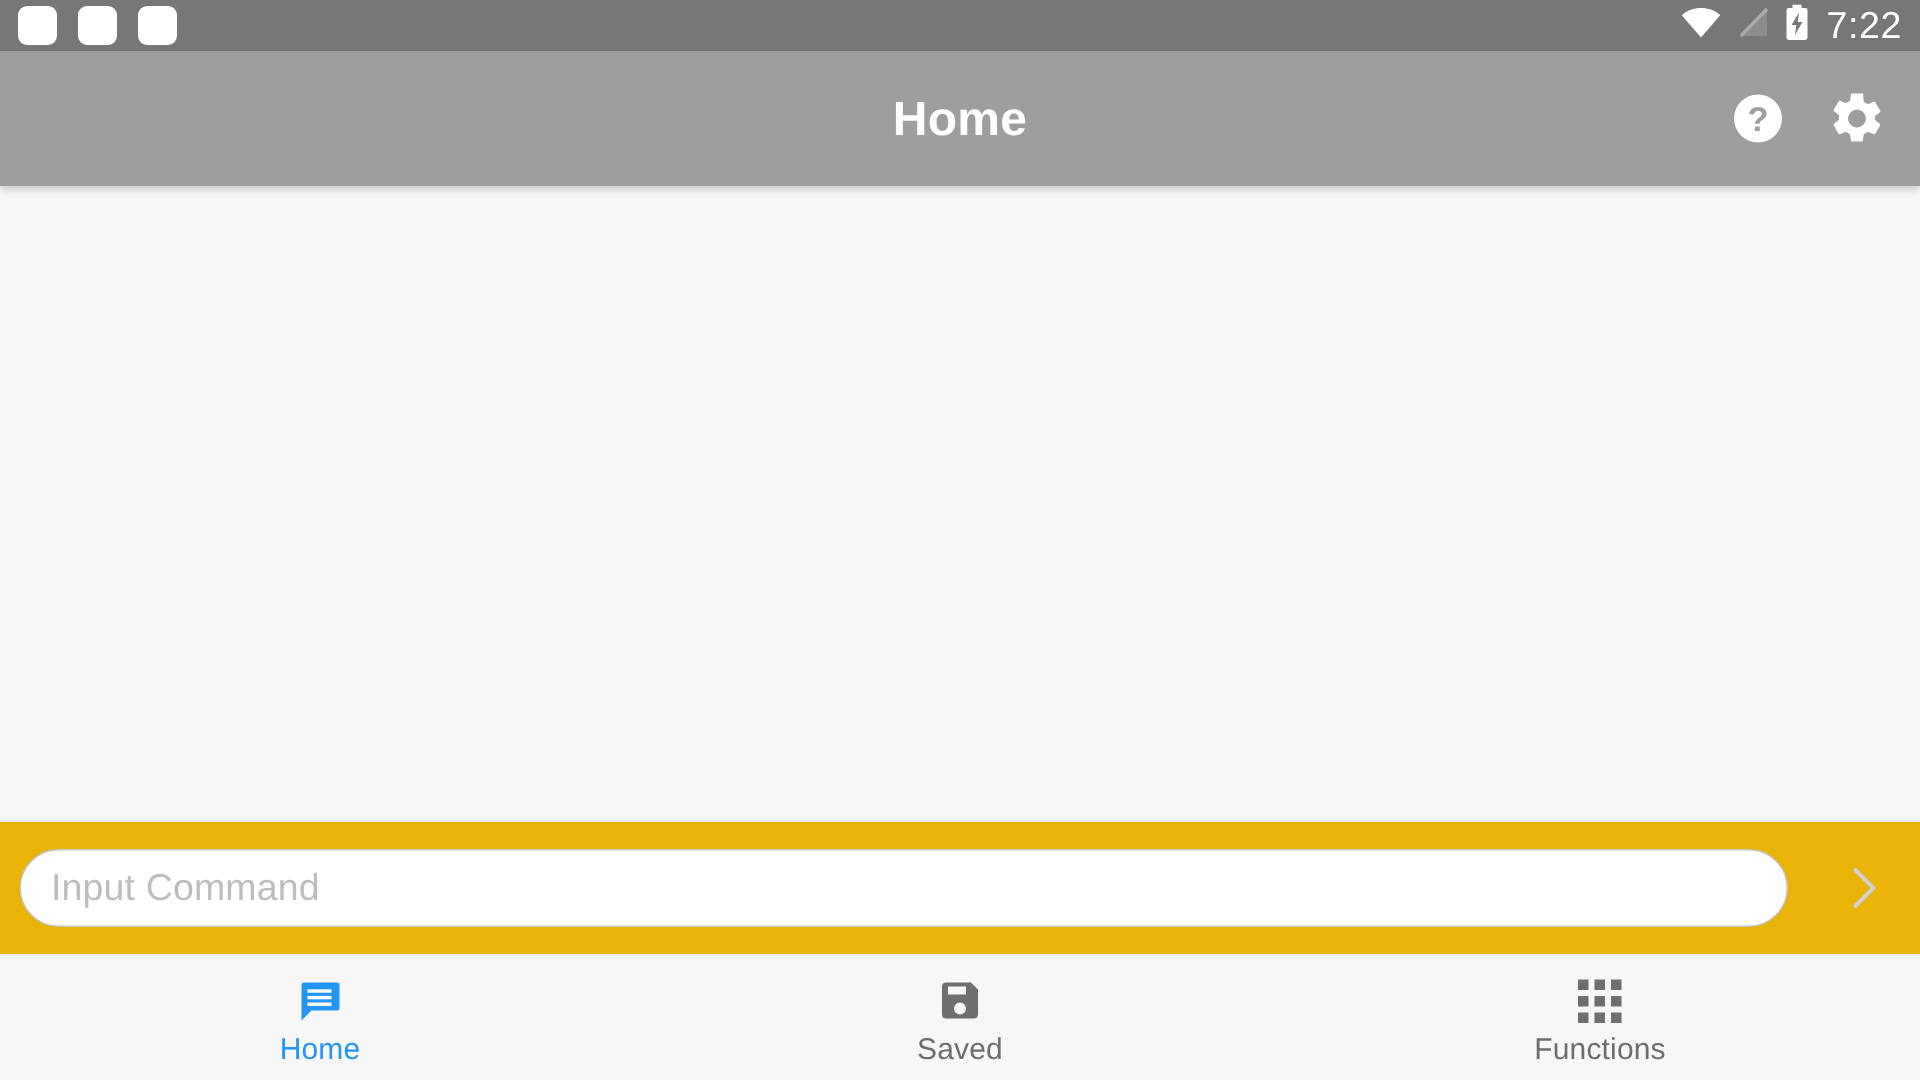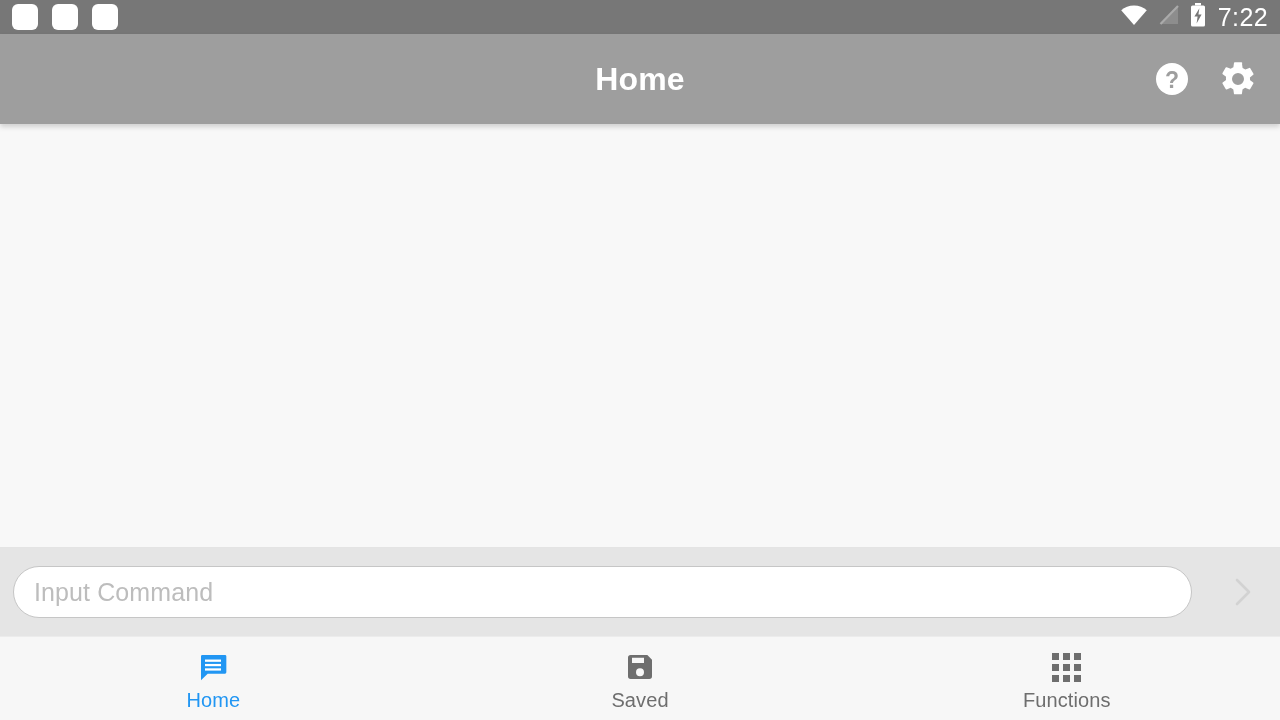--- a/index.html
+++ b/index.html
@@ -73,21 +73,21 @@
   .content {
     flex:1 1 auto;
     background:#f8f8f8;
     border-bottom:1px solid #e4e4e4;
     position:relative;
   }
 
   
   .input-bar {
     flex:0 0 88px;
-    background:#e5e5e5;
+    background:#eab308;
     display:flex; align-items:center;
     padding:0 0 0 13px;
     justify-content:center;
   }
   .command-field {
     flex:1 1 auto;
     height:52px;
     border:1px solid #c6c6c6;
     border-radius:26px;
     background:#ffffff;

